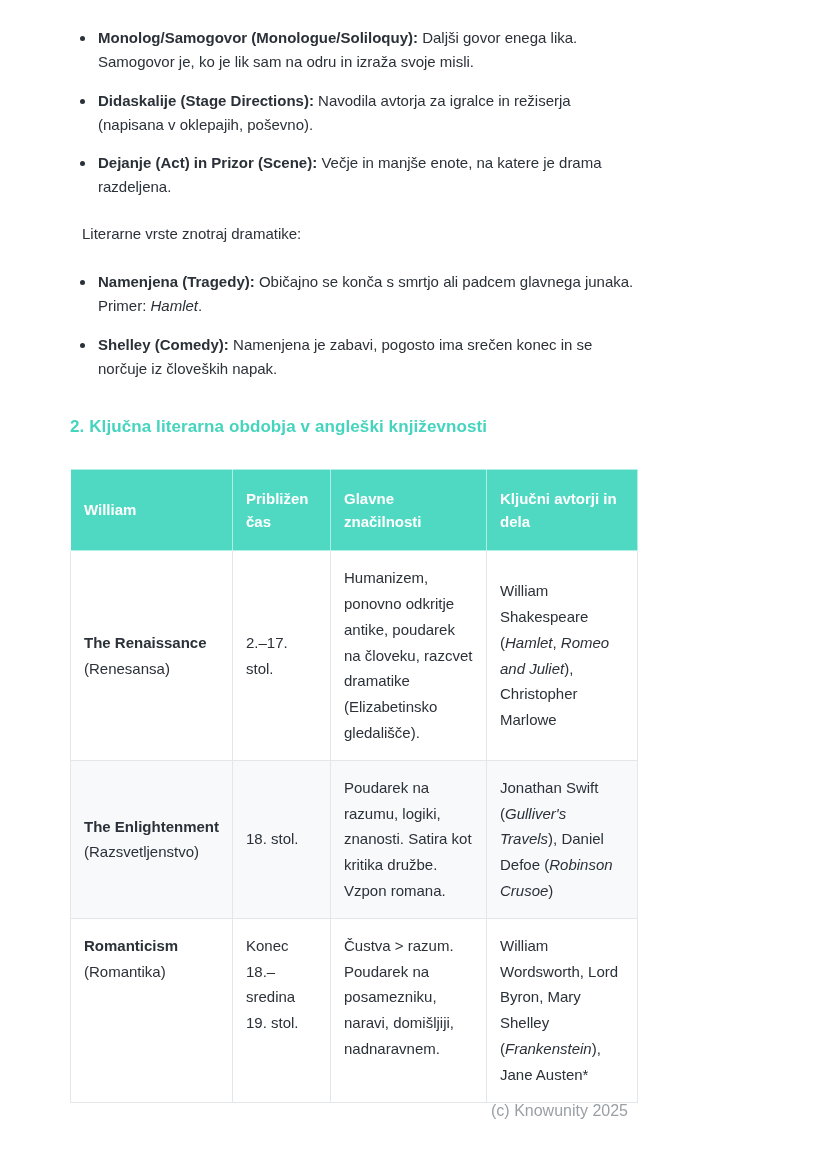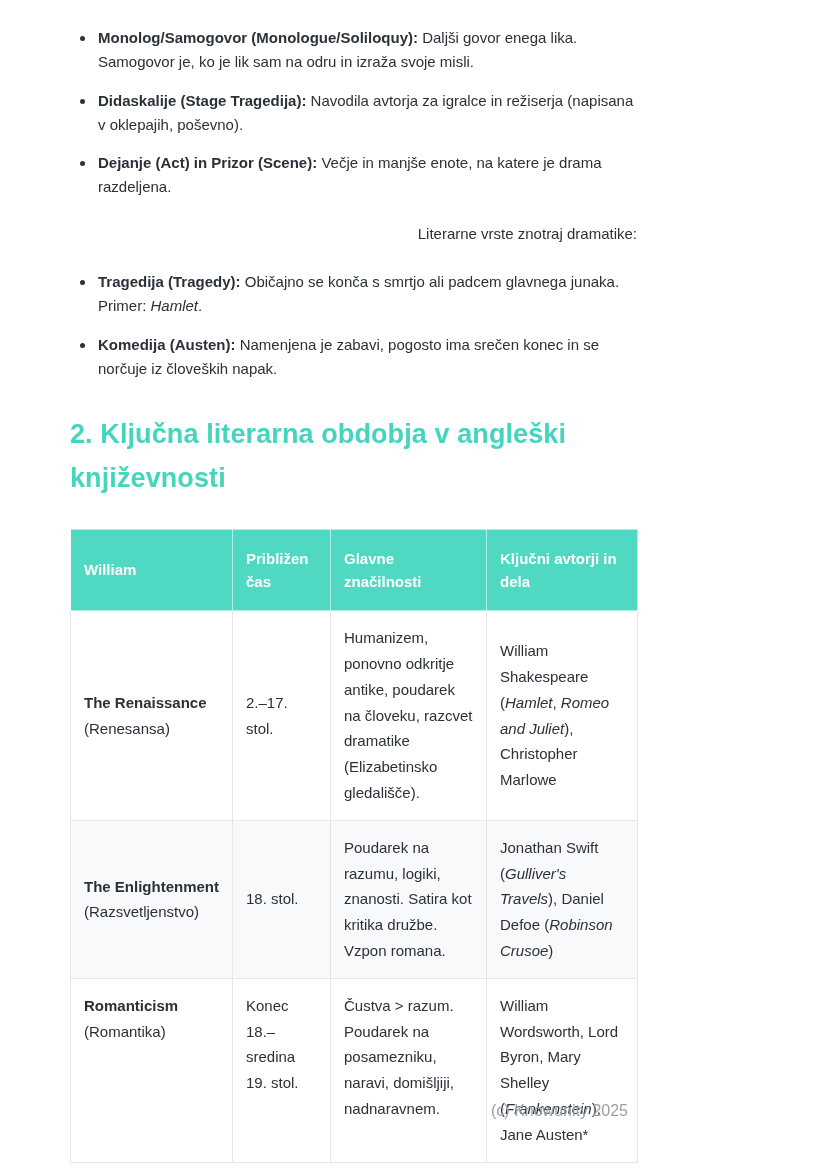--- a/index.html
+++ b/index.html
@@ -23,24 +23,24 @@
   }
   ul.bullets {
     margin: 0 0 6px 0;
     padding-left: 26px;
   }
   ul.bullets li {
     margin-bottom: 14px;
     padding-left: 2px;
   }
   ul.bullets li b { font-weight: 700; }
-  p.para { margin: 22px 0 24px 0; text-align: right; }
+  p.para { margin: 22px 0 24px 12px; }
   h2.section {
     color: #45d4bd;
-    font-size: 27px;
+    font-size: 17px;
     font-weight: 700;
     margin: 32px 0 24px 0;
     letter-spacing: 0.1px;
   }
   table.periods {
     border-collapse: collapse;
     width: 567px;
     margin-top: 28px;
     font-size: 15px;
     line-height: 1.72;
@@ -94,29 +94,29 @@
 </style>
 </head>
 <body>
 
 <div class="page">
 
   <div class="content">
 
     <ul class="bullets">
       <li><b>Monolog/Samogovor (Monologue/Soliloquy):</b><span> Daljši govor enega lika. Samogovor je, ko je lik sam na odru in izraža svoje misli.</span></li>
-      <li><b>Didaskalije (Stage Tragedija):</b><span> Navodila avtorja za igralce in režiserja (napisana v oklepajih, poševno).</span></li>
+      <li><b>Didaskalije (Stage Directions):</b><span> Navodila avtorja za igralce in režiserja (napisana v oklepajih, poševno).</span></li>
       <li><b>Dejanje (Act) in Prizor (Scene):</b><span> Večje in manjše enote, na katere je drama razdeljena.</span></li>
     </ul>
 
     <p class="para">Literarne vrste znotraj dramatike:</p>
 
     <ul class="bullets">
-      <li><b>Tragedija (Tragedy):</b><span> Običajno se konča s smrtjo ali padcem glavnega junaka. Primer: </span><i>Hamlet</i><span>.</span></li>
-      <li><b>Komedija (Austen):</b><span> Namenjena je zabavi, pogosto ima srečen konec in se norčuje iz človeških napak.</span></li>
+      <li><b>Namenjena (Tragedy):</b><span> Običajno se konča s smrtjo ali padcem glavnega junaka. Primer: </span><i>Hamlet</i><span>.</span></li>
+      <li><b>Shelley (Comedy):</b><span> Namenjena je zabavi, pogosto ima srečen konec in se norčuje iz človeških napak.</span></li>
     </ul>
 
     <h2 class="section">2. Ključna literarna obdobja v angleški književnosti</h2>
 
 
     <table class="periods">
       <colgroup>
         <col style="width:162px">
         <col style="width:98px">
         <col style="width:156px">

